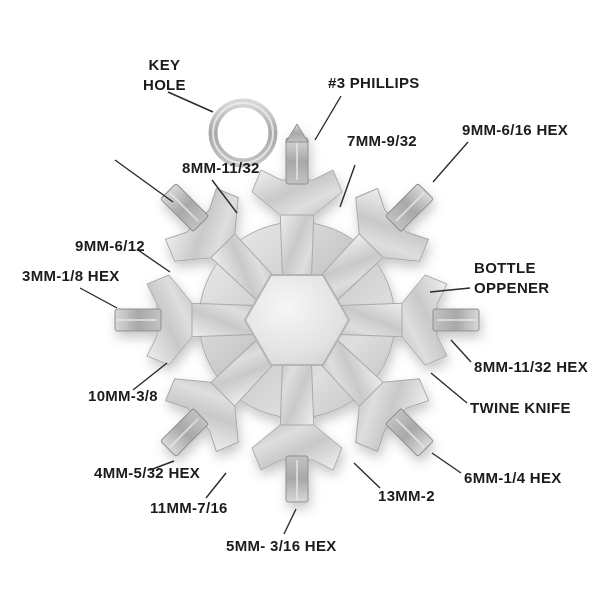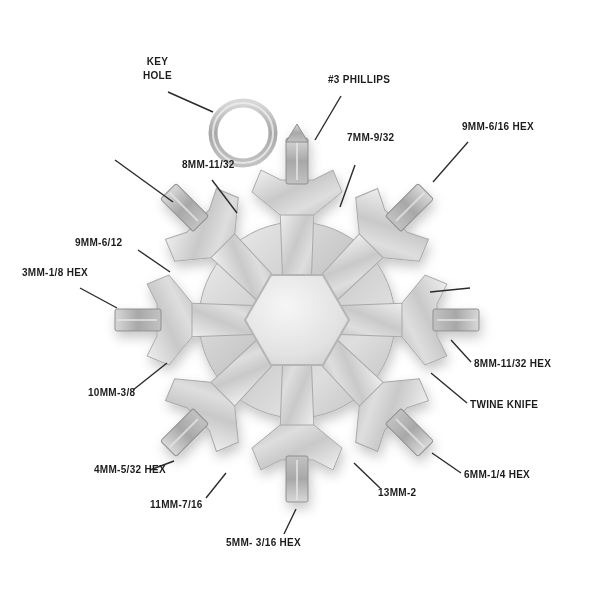--- a/index.html
+++ b/index.html
@@ -2,21 +2,21 @@
 <html><head>
 <meta charset="utf-8">
 <style>
   html,body{margin:0;padding:0;background:#ffffff;}
   .canvas{
     position:relative;width:600px;height:600px;background:#ffffff;
     font-family:"Liberation Sans",sans-serif;overflow:hidden;
   }
   .layer{position:absolute;left:0;top:0;width:600px;height:600px;}
   .label{
-    position:absolute;font-weight:bold;font-size:10px;line-height:1.35;
+    position:absolute;font-weight:bold;font-size:15px;line-height:1.35;
     color:#1c1c1c;white-space:pre-line;letter-spacing:.3px;
   }
   .label.center{text-align:center;}
 </style>
 </head>
 <body>
 
 <div class="canvas">
 
   <svg class="layer" width="600" height="600" viewBox="0 0 600 600">
@@ -89,20 +89,22 @@
   </svg>
 
   <div class="label center" style="left:143px;top:55px;">KEY
 HOLE</div>
   <div class="label" style="left:328px;top:73px;">#3 PHILLIPS</div>
   <div class="label" style="left:462px;top:120px;">9MM-6/16 HEX</div>
   <div class="label" style="left:182px;top:158px;text-align:right;">8MM-11/32</div>
   <div class="label" style="left:347px;top:131px;">7MM-9/32</div>
   <div class="label" style="left:75px;top:236px;">9MM-6/12</div>
   <div class="label" style="left:22px;top:266px;">3MM-1/8 HEX</div>
+  <div class="label" style="left:474px;top:258px;">BOTTLE
+OPPENER</div>
   <div class="label" style="left:78px;top:386px;margin-left:10px;">10MM-3/8</div>
   <div class="label" style="left:474px;top:357px;text-align:center;">8MM-11/32 HEX</div>
   <div class="label" style="left:470px;top:398px;">TWINE KNIFE</div>
   <div class="label" style="left:55px;top:463px;margin-left:39px;">4MM-5/32 HEX</div>
   <div class="label" style="left:150px;top:498px;">11MM-7/16</div>
   <div class="label" style="left:378px;top:486px;">13MM-2</div>
   <div class="label" style="left:464px;top:468px;">6MM-1/4 HEX</div>
   <div class="label" style="left:226px;top:536px;">5MM- 3/16 HEX</div>
 
 </div>

